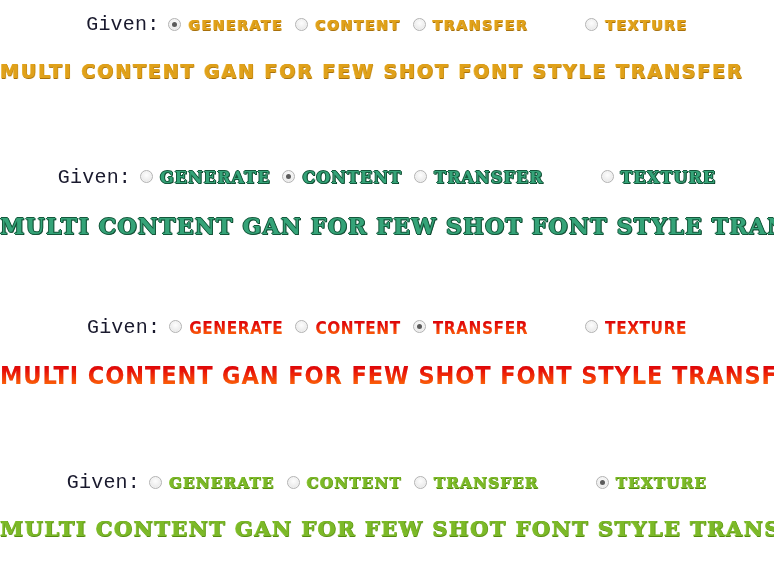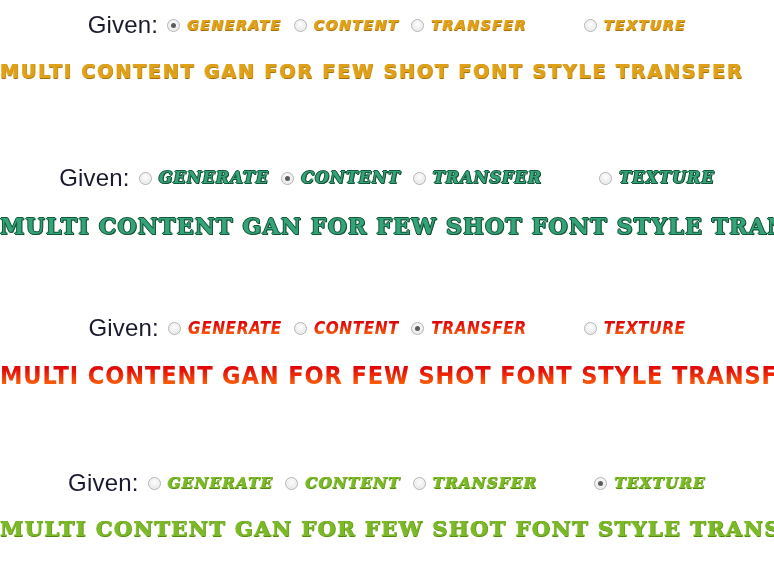--- a/index.html
+++ b/index.html
@@ -32,33 +32,32 @@
 
   .given-row {
     display: flex;
     align-items: center;
     justify-content: center;
     white-space: nowrap;
     height: 30px;
   }
 
   .given-label {
-    font-family: Liberation Sans, sans-serif;
-    font-size: 24px;
+    font-family: Liberation Mono, monospace;
+    font-size: 20px;
     color: #1a1a2e;
     letter-spacing: 0.2px;
     margin-right: 9px;
     line-height: 1;
   }
 
   .option {
     display: inline-flex;
-    align-items: center;
+    align-items: flex-start;
     margin-right: 12px;
-    font-style: italic;
   }
   .option:last-child { margin-right: 0; padding-left: 45px; }
 
   
   .radio {
     width: 13px;
     height: 13px;
     border-radius: 50%;
     box-sizing: border-box;
     border: 1px solid #b3b3b3;

